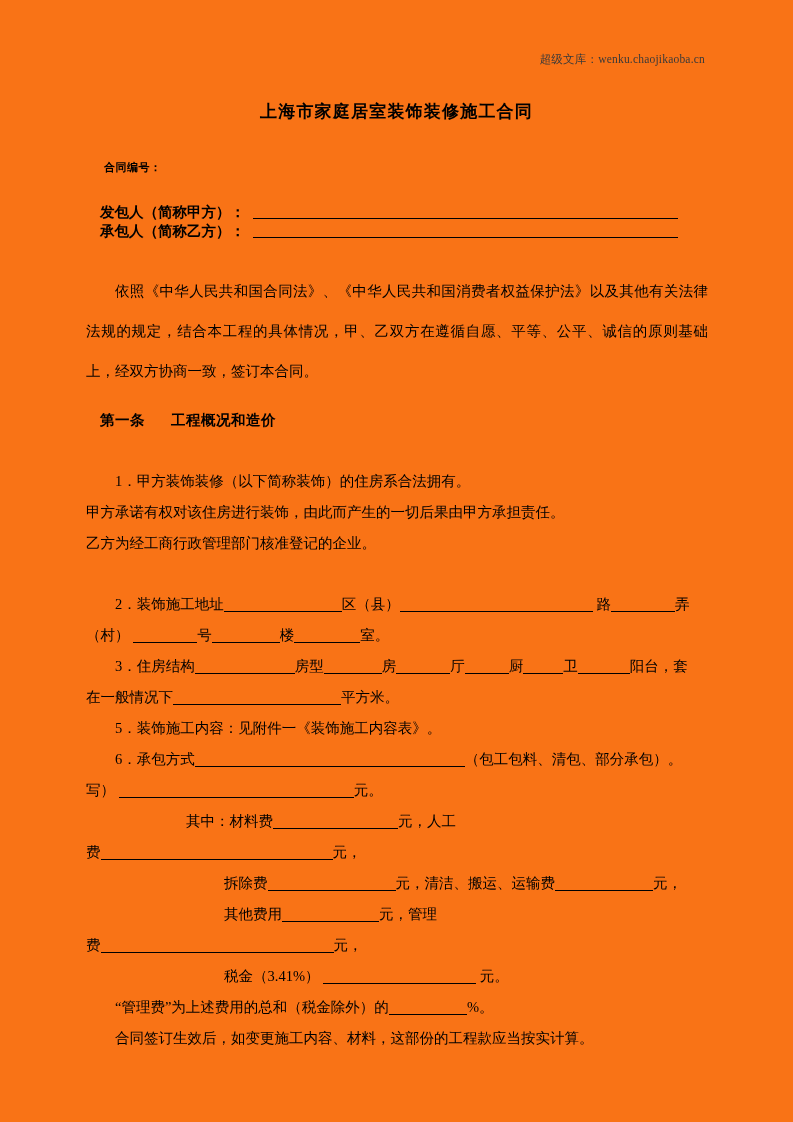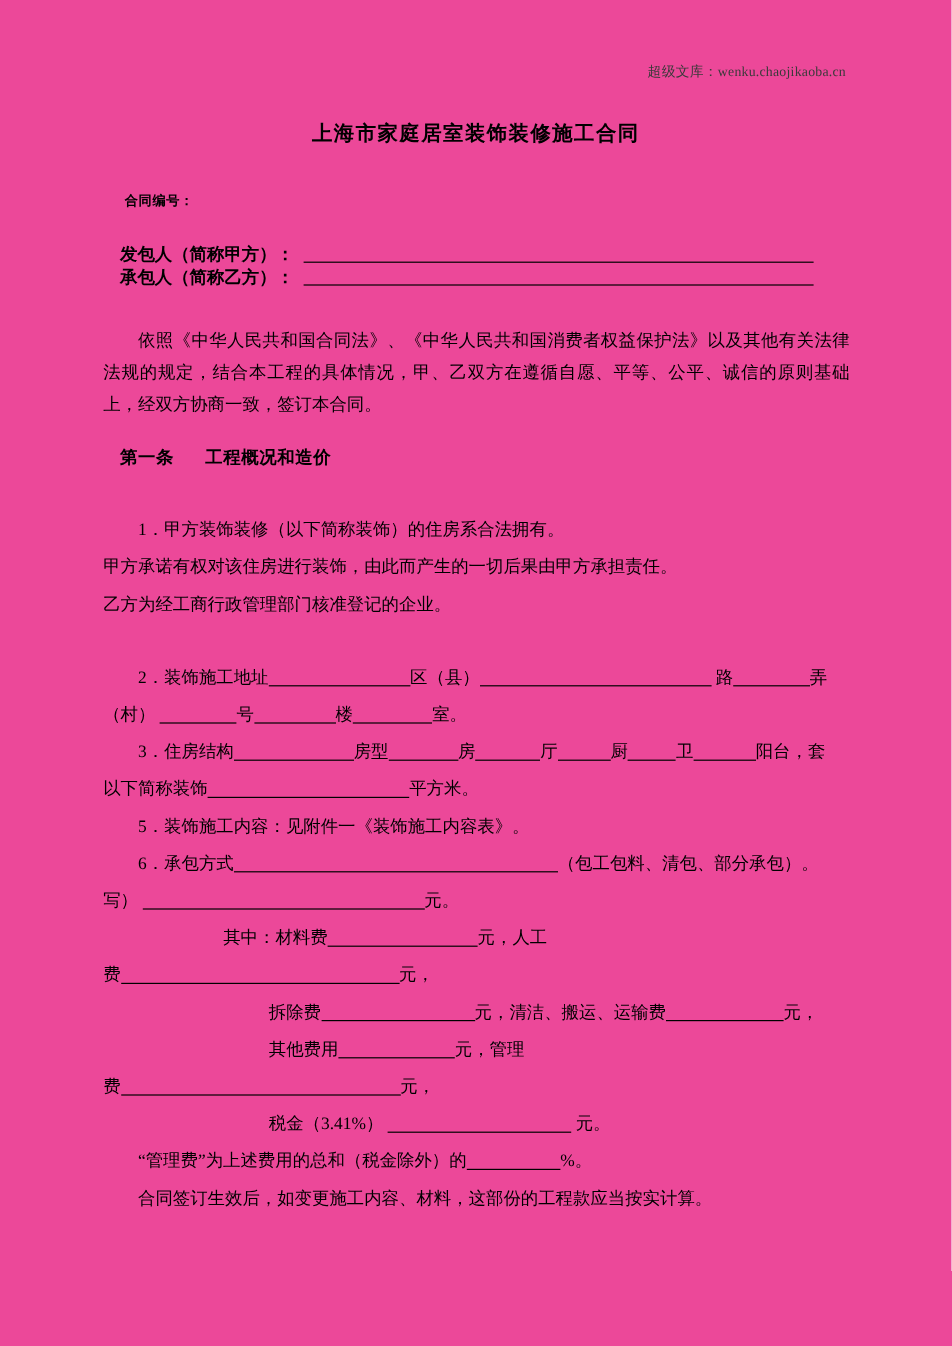--- a/index.html
+++ b/index.html
@@ -8,21 +8,21 @@
     background: #ffffff;
   }
   body {
     font-family: "Liberation Serif", "DejaVu Serif", serif;
     color: #000000;
   }
   .page {
     position: relative;
     width: 793px;
     height: 1122px;
-    background: #ec4899;
+    background: #f97316;
     overflow: hidden;
     box-sizing: border-box;
   }
   .watermark {
     position: absolute;
     top: 52px;
     right: 88px;
     font-size: 11.5px;
     color: #3a3a3a;
     font-family: "Liberation Serif", "DejaVu Serif", serif;
@@ -66,21 +66,21 @@
   }
   .party-row .rule {
     flex: 1;
     border-bottom: 1px solid #000;
     margin-left: 8px;
     margin-right: 30px;
     height: 15px;
   }
   .para {
     font-size: 14.5px;
-    line-height: 27px;
+    line-height: 40px;
     text-align: justify;
     text-align-last: left;
     margin: 0;
   }
   .para.indent {
     text-indent: 29px;
   }
   .gap-lg { height: 30px; }
   .gap-md { height: 20px; }
   .section-head {
@@ -154,21 +154,21 @@
 
     <div class="line">
       <span>（村）</span> <span class="u" style="width:64px"></span><span>号</span><span class="u" style="width:68px"></span><span>楼</span><span class="u" style="width:66px"></span><span>室。</span>
     </div>
 
     <div class="line indent">
       <span>3．</span><span>住房结构</span><span class="u" style="width:100px"></span><span>房型</span><span class="u" style="width:58px"></span><span>房</span><span class="u" style="width:54px"></span><span>厅</span><span class="u" style="width:44px"></span><span>厨</span><span class="u" style="width:40px"></span><span>卫</span><span class="u" style="width:52px"></span><span>阳台，套</span>
     </div>
 
     <div class="line">
-      <span>以下简称装饰</span><span class="u" style="width:168px"></span><span>平方米。</span>
+      <span>在一般情况下</span><span class="u" style="width:168px"></span><span>平方米。</span>
     </div>
 
     <div class="line indent">5．装饰施工内容：见附件一《装饰施工内容表》。</div>
 
     <div class="line indent">
       <span>6．承包方式</span><span class="u" style="width:270px"></span><span>（包工包料、清包、部分承包）。</span>
     </div>
 
 
     <div class="line">

